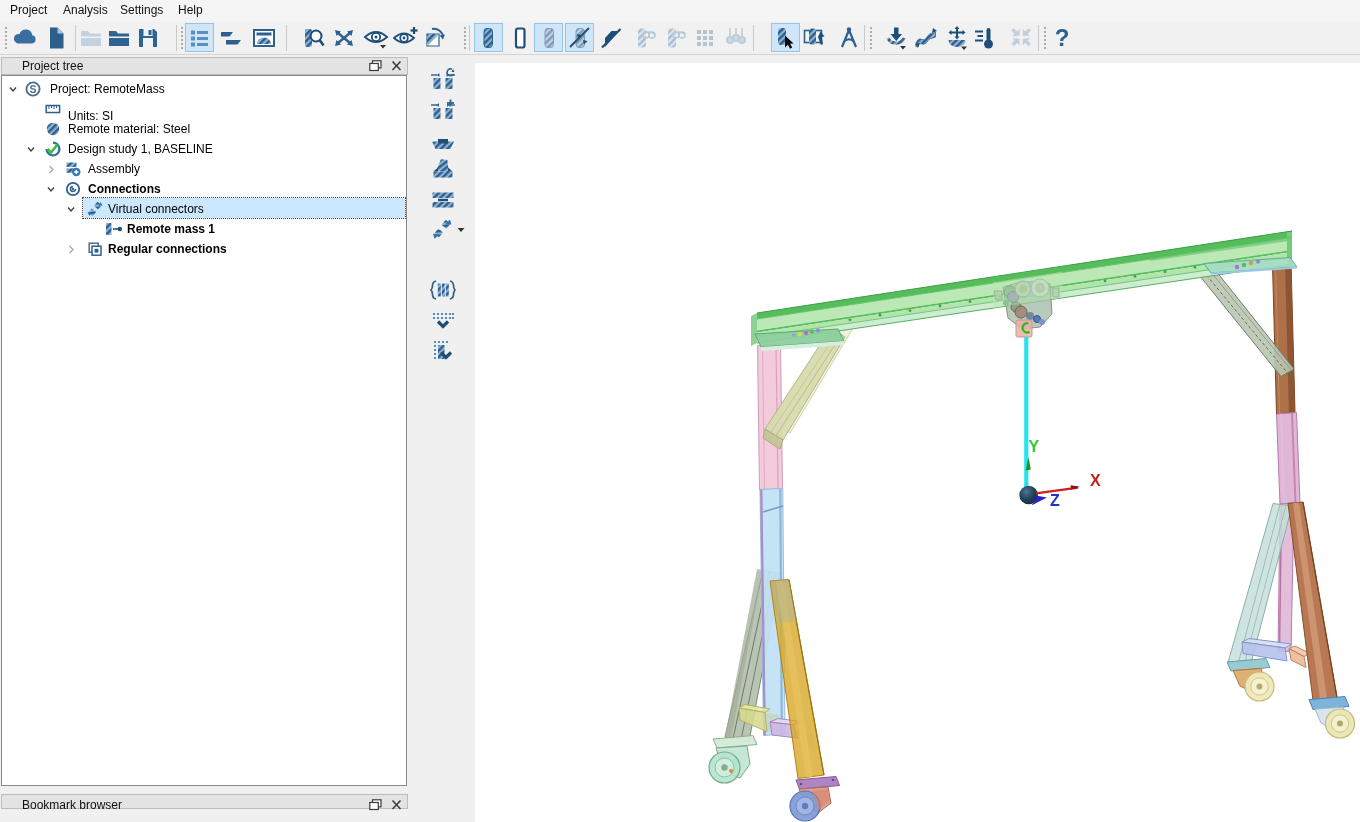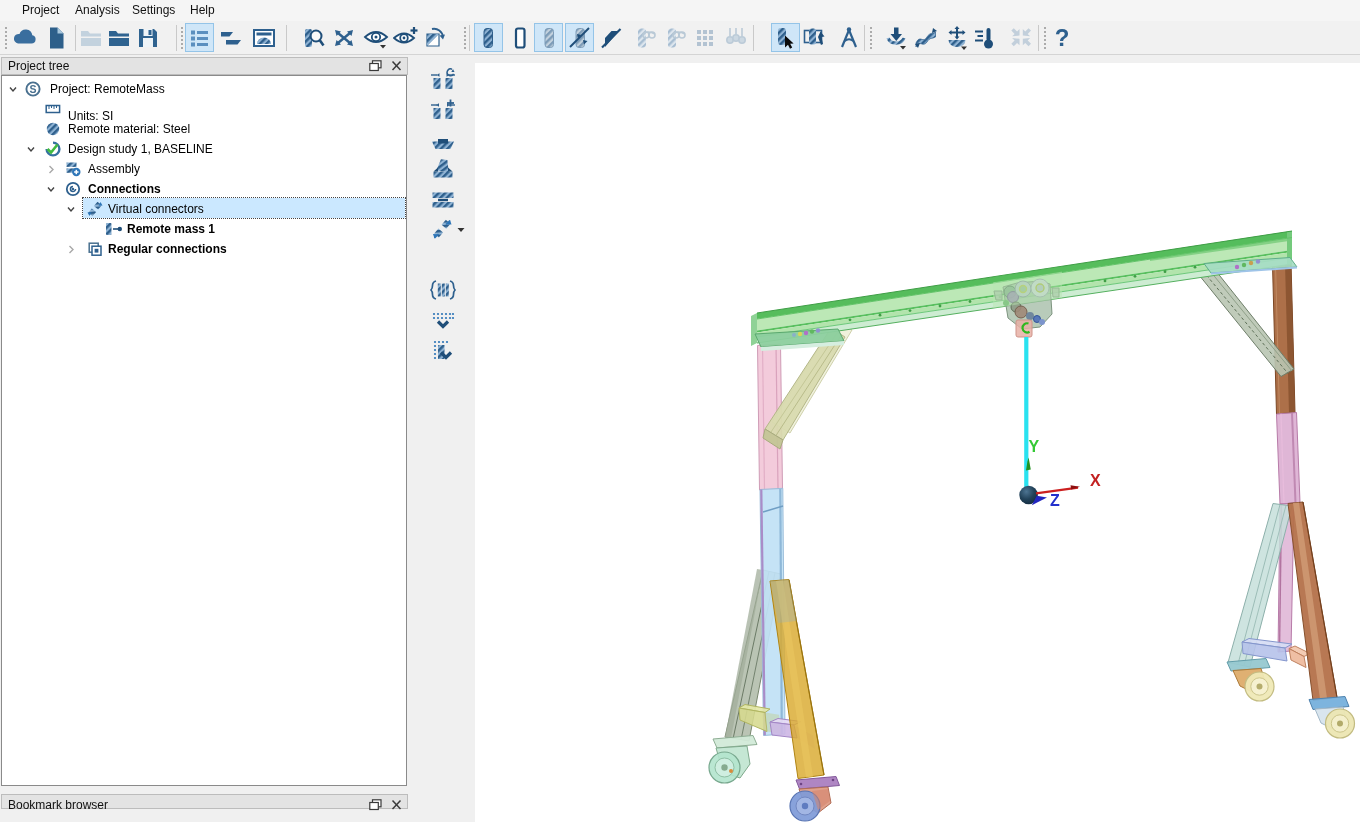--- a/index.html
+++ b/index.html
@@ -1,28 +1,28 @@
 <!DOCTYPE html>
 <html><head>
 <meta charset="utf-8">
 <style>
 html,body{margin:0;padding:0;}
 body{width:1360px;height:822px;overflow:hidden;position:relative;
   font-family:"Liberation Sans",sans-serif;background:#f0f0f0;}
 .menubar{position:absolute;left:0;top:0;width:1360px;height:21px;background:#f5f5f5;}
-.menubar span{position:absolute;top:3px;font-size:12px;color:#111;margin-left:12px;}
+.menubar span{position:absolute;top:3px;font-size:12px;color:#111;}
 .toolbar{position:absolute;left:0;top:21px;width:1360px;height:33px;background:#f1f1f1;border-bottom:1px solid #d4d4d4;}
 .tb{position:absolute;top:4px;width:26px;height:26px;}
 .tbtn{position:absolute;top:2px;width:29px;height:29px;background:#cfe6f8;border:1px solid #94c4e8;box-sizing:border-box;}
 .sep{position:absolute;top:4px;width:1px;height:26px;background:#c9c9c9;}
 .handle{position:absolute;top:5px;width:4px;height:24px;
   background-image:radial-gradient(circle,#ababab 1px,transparent 1.1px);
   background-size:4px 4px;}
 .dockhead{position:absolute;left:1px;width:407px;height:18px;background:#e3e3e3;
-  border:1px solid #bcbcbc;font-size:12px;color:#111;line-height:17px;padding-left:6px;box-sizing:border-box;}
+  border:1px solid #bcbcbc;font-size:12px;color:#111;line-height:17px;padding-left:20px;box-sizing:border-box;}
 .treebox{position:absolute;left:1px;top:75px;width:406px;height:711px;background:#fff;border:1px solid #8a8a8a;box-sizing:border-box;}
 .trow{position:absolute;height:20px;line-height:20px;font-size:12px;color:#000;white-space:nowrap;text-align:right;}
 .ticon{position:absolute;top:2px;}
 .vt{position:absolute;width:26px;height:26px;left:430px;}
 .viewport{position:absolute;left:475px;top:63px;width:885px;height:759px;background:#fff;}
 .hbtn{position:absolute;width:13px;height:12px;z-index:5;}
 </style>
 </head>
 <body>
 

